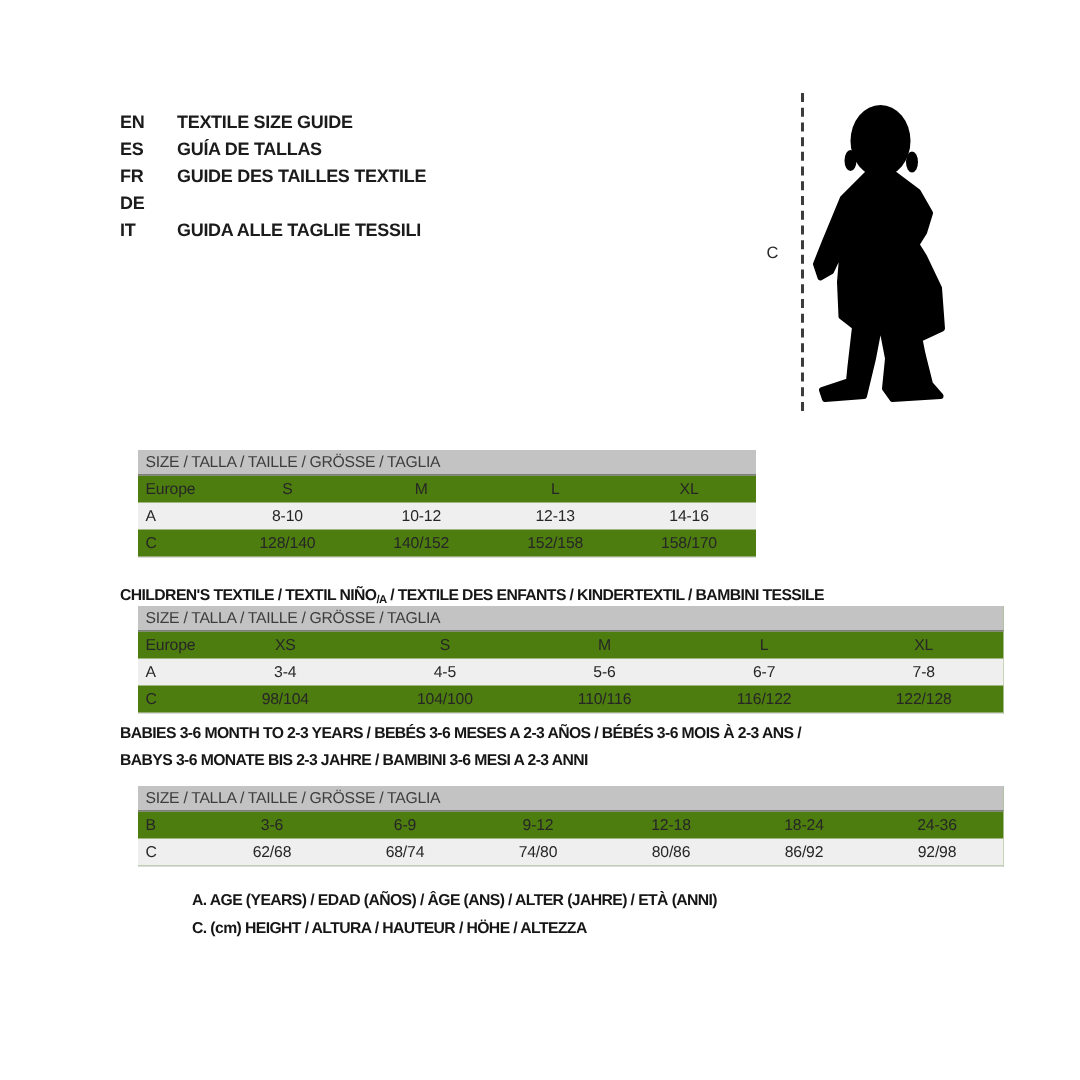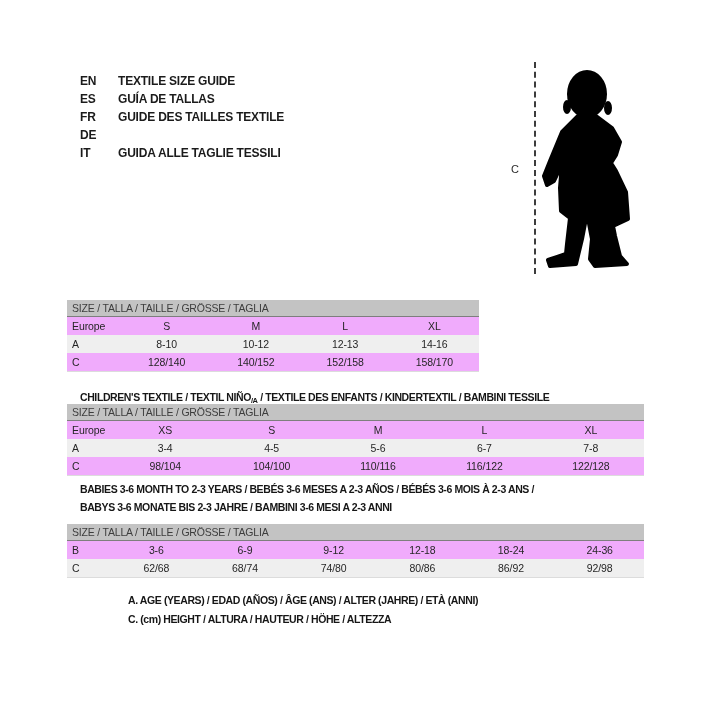--- a/index.html
+++ b/index.html
@@ -16,21 +16,21 @@
   .dash-line{position:absolute;left:534px;top:62px;height:212px;width:0;
     border-left:2px dashed #3c3c3c;}
   .c-marker{position:absolute;left:511px;top:163px;font-size:11px;color:#2b2b2b;}
   .toddler{position:absolute;left:541px;top:66px;width:110px;height:202px;}
   
   .sec-title{position:absolute;left:80px;font-weight:bold;font-size:10.5px;
     letter-spacing:-0.4px;color:#161616;line-height:17.5px;white-space:nowrap;}
   .t1{top:274px;} .t2{top:389px;} .t3{top:481px;}
   .sub{font-size:7.5px;vertical-align:-2px;}
   
-  .size-table{position:absolute;left:67px;background:#f0abfc;
+  .size-table{position:absolute;left:92px;background:#4d7c0f;
     border-bottom:1px solid #dcdcdc;}
   .w1{width:412px;top:300px;}
   .w2{width:577px;top:404px;}
   .w3{width:577px;top:524px;}
   .thead{height:17px;line-height:17px;background:#c3c3c3;color:#3d3d3d;
     font-size:10.5px;letter-spacing:-0.2px;padding-left:5px;
     border-bottom:1px solid #7e7e7e;box-sizing:border-box;}
   .trow{display:flex;height:18px;align-items:center;font-size:10.5px;
     letter-spacing:-0.1px;color:#262626;justify-content:center;}
   .trow.shaded{background:#efefef;}

